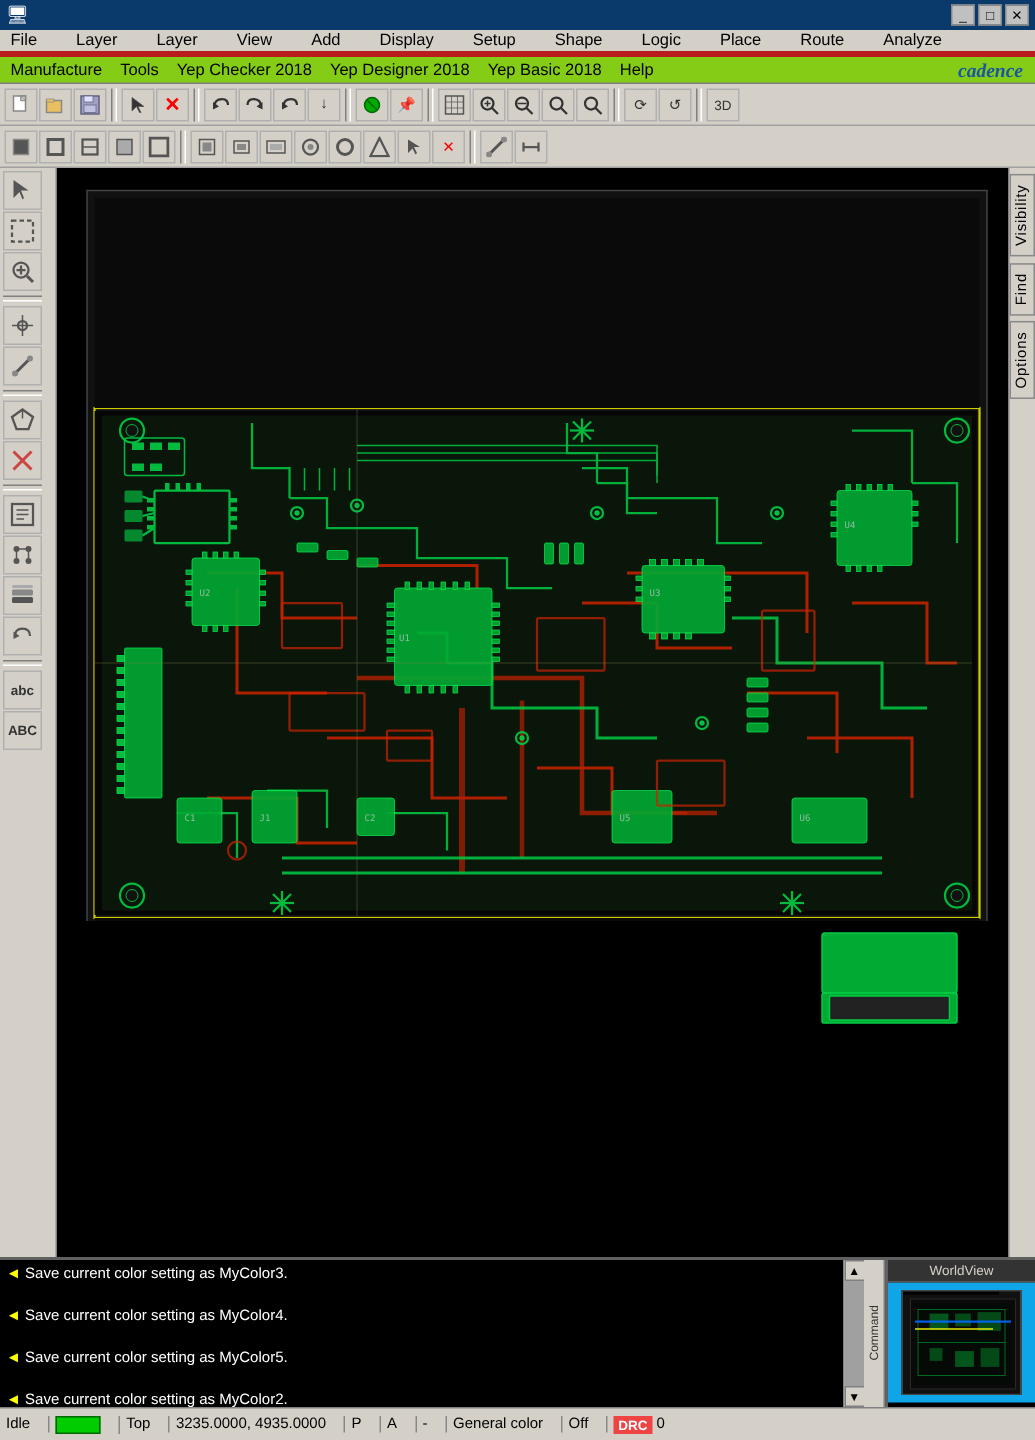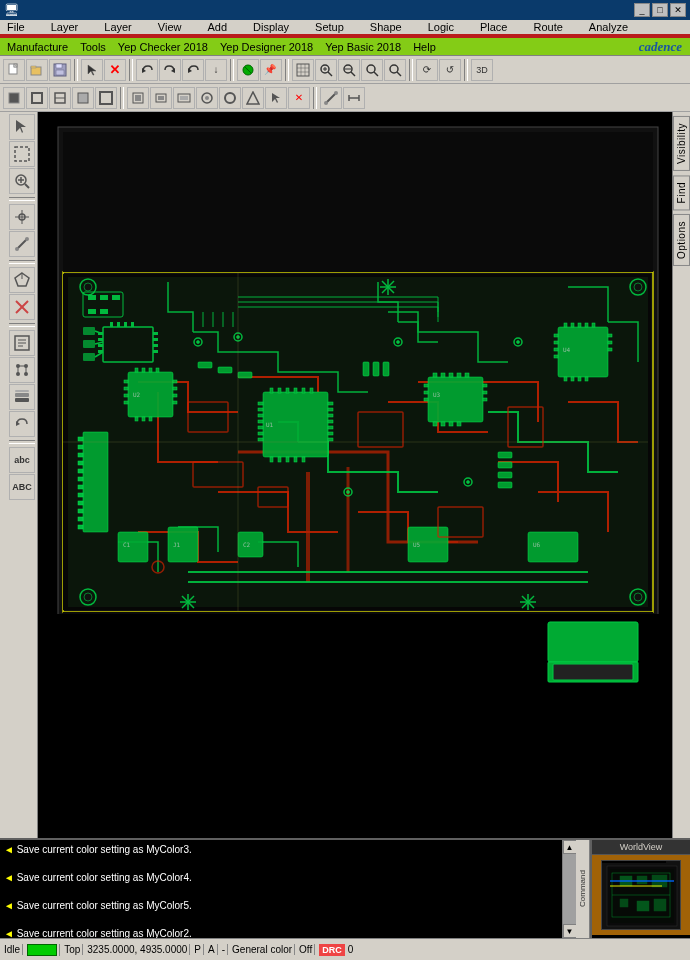--- a/index.html
+++ b/index.html
@@ -116,21 +116,21 @@
       height: calc(960px - 20px - 18px - 18px - 28px - 28px - 30px - 22px);
     }
 
     
     #left-sidebar {
       width: 38px;
       background: #d4d0c8;
       border-right: 1px solid #808080;
       display: flex;
       flex-direction: column;
-      align-items: flex-end;
+      align-items: flex-start;
       padding: 2px;
       gap: 1px;
       overflow: hidden;
     }
     .side-btn {
       width: 26px; height: 26px;
       background: #d4d0c8;
       border: 1px solid #b0b0b0;
       display: flex; align-items: center; justify-content: center;
       cursor: pointer;
@@ -208,21 +208,21 @@
     }
     .scroll-track {
       flex: 1;
       width: 14px;
       background: #a0a0a0;
     }
 
     
     #worldview-area {
       width: 100px;
-      background: #a16207;
+      background: #0ea5e9;
       border-left: 2px solid #606060;
       position: relative;
     }
     #worldview-canvas {
       width: 80px;
       height: 70px;
       background: #111;
       margin: 5px auto;
       display: block;
       border: 1px solid #444;
@@ -247,21 +247,21 @@
       border-top: 1px solid #808080;
       padding: 0 4px;
       gap: 4px;
       font-size: 10px;
     }
     .status-seg {
       display: flex;
       align-items: center;
       gap: 3px;
       border-right: 1px solid #888;
-      padding-right: 2px;
+      padding-right: 12px;
     }
     .status-seg:last-child { border-right: none; }
     .status-green {
       background: #00cc00;
       width: 30px; height: 12px;
       border: 1px solid #006600;
     }
     .drc-badge {
       background: #ef4444;
       color: white;

